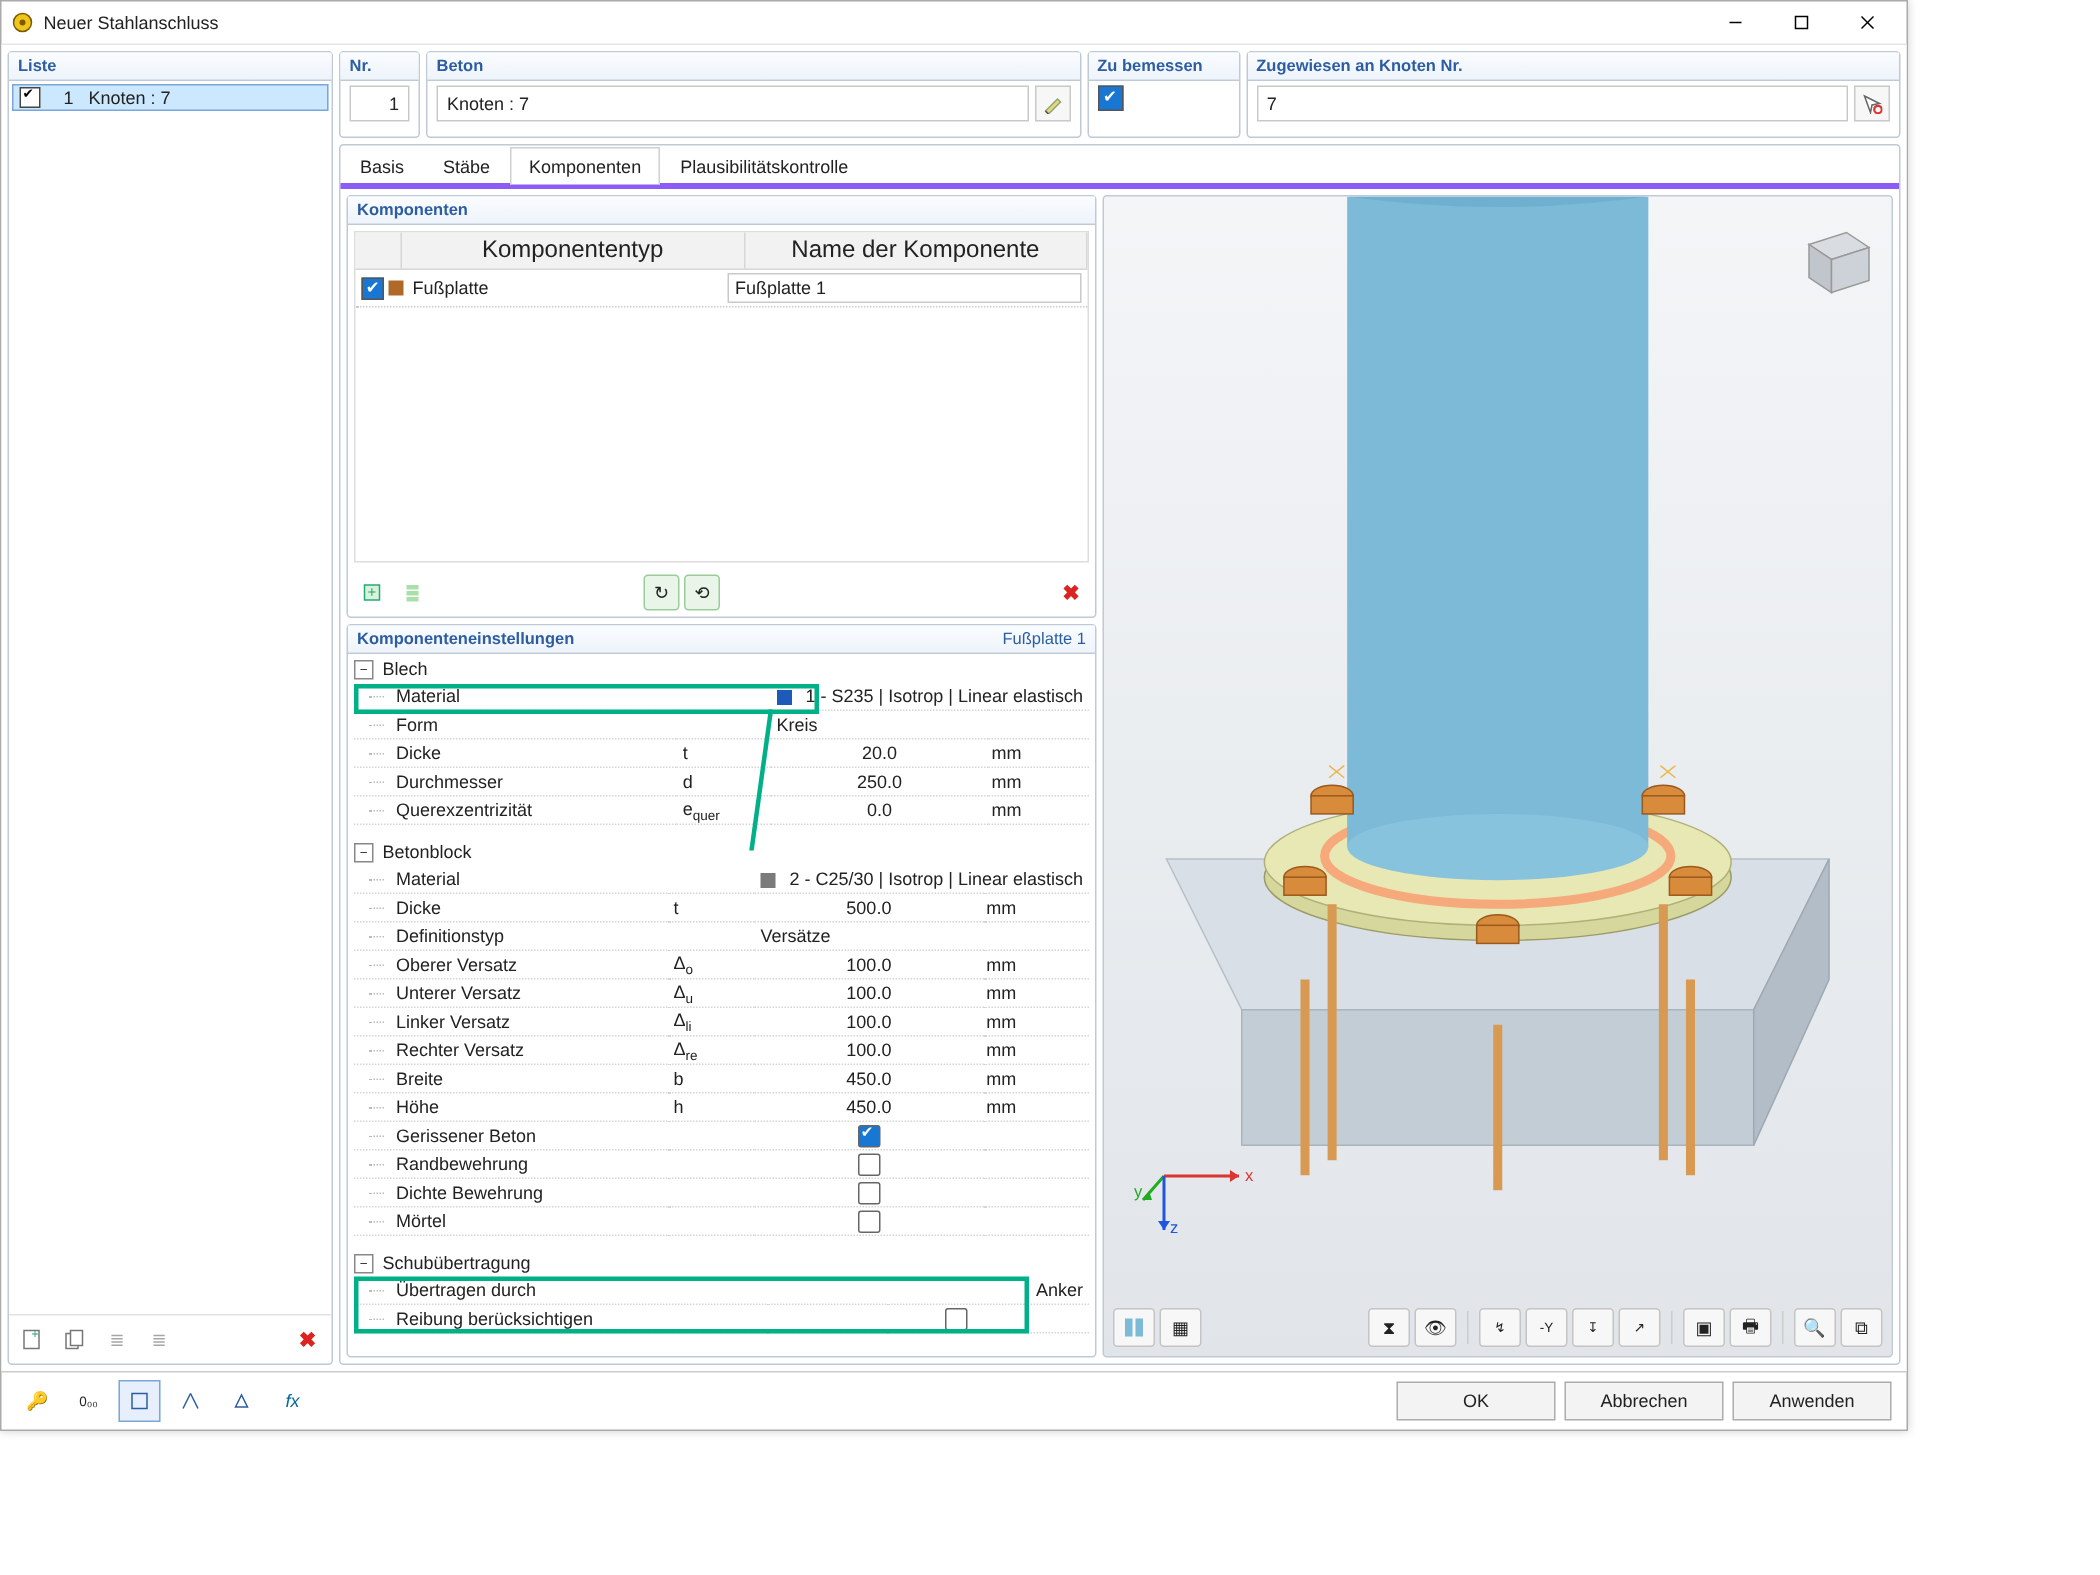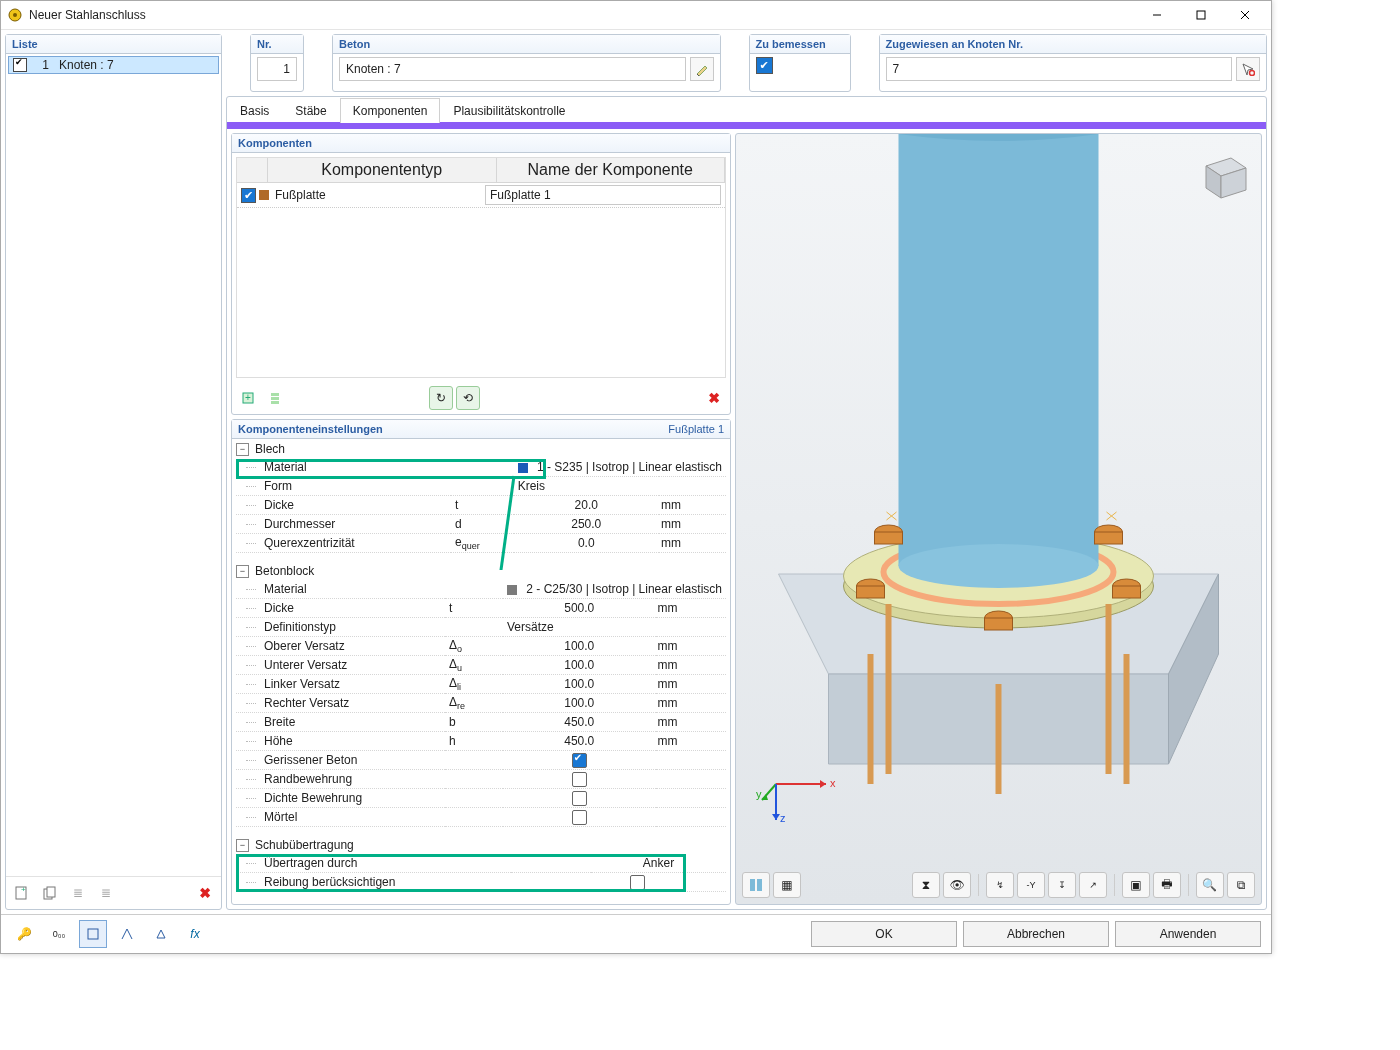--- a/index.html
+++ b/index.html
@@ -87,42 +87,42 @@
     cursor:pointer;
     font-size:12px;
   }
   .tbtn.disabled { opacity:.4; cursor:default; }
   .right {
     flex:1; display:flex; flex-direction:column; gap:4px; min-height:0;
   }
   .toprow {
     display:flex; gap:4px; height:58px;
   }
-  .toprow .panel { flex-direction:column;margin-left:24px; }
+  .toprow .panel { flex-direction:column; }
   .field {
     display:flex; align-items:center; padding:3px 6px; gap:4px;
   }
   .txt {
     flex:1; height:22px; border:1px solid #c9c9c9; background:#fff;
     padding:0 6px; display:flex; align-items:center;
     font-size:12px;
   }
   .txt.right-num { justify-content:flex-end; }
   .iconbtn {
     width:22px;height:22px;border:1px solid #c9c9c9;background:#f7f7f7;
     display:inline-flex;align-items:center;justify-content:center;cursor:pointer;
     font-size:12px;
   }
   .checkbox {
     width:15px;height:15px;border:1px solid #555; background:#1877d3;
     display:inline-flex;align-items:center;justify-content:center;
     color:#fff;font-size:11px;line-height:1;
   }
   .tabs {
-    display:flex; border-bottom:7px solid #8b5cf6;
+    display:flex; border-bottom:4px solid #8b5cf6;
   }
   .tab {
     padding:5px 12px; font-size:12px; cursor:pointer;
     border:1px solid transparent; border-bottom:none;
     position:relative; top:1px;
   }
   .tab.active {
     background:#fff; border-color:#d0d0d0;
   }
   .tabbody {
@@ -215,21 +215,21 @@
   .view-toolbar .grp{display:flex;gap:3px;}
   .tbtn2 { border:1px solid #c4c4c4; background:#f7f7f7; width:26px;height:24px;}
   .split { width:1px; background:#ccc; margin:2px 4px;}
   .bottombar {
     height:38px; border-top:1px solid #ccc;
     display:flex; justify-content:space-between; align-items:center;
     padding:0 10px;
   }
   .bottombar .grp{display:flex;gap:6px;}
   .btn {
-    min-width:80px; height:24px; padding:0 32px;
+    min-width:80px; height:24px; padding:0 12px;
     border:1px solid #adadad; background:#f3f3f3;
     display:inline-flex;align-items:center;justify-content:center;font-size:12px;
     cursor:pointer;
   }
   .status-btn {
     width:26px;height:26px;border:1px solid transparent;
     display:inline-flex;align-items:center;justify-content:center;cursor:pointer;
   }
   .status-btn.active{ border-color:#7aa7d8; background:#e6effb;}
   .hl, .hl3 {
@@ -532,21 +532,21 @@
                   <div style="height:8px"></div>
                   <div class="group-row">
              <span class="expander">−</span>
                     <span>Schubübertragung</span>
                   </div>
            <table class="prop-grid">
                     <tbody>
                       <tr>
                         <td class="label">Übertragen durch</td>
                         <td class="sym"></td>
-      <td colspan="2" style="text-align:center">Anker</td>
+      <td colspan="2" style="text-align:right">Anker</td>
                       </tr>
                       <tr>
                         <td class="label">Reibung berücksichtigen</td>
                         <td class="sym"></td>
       <td class="valc"><span class="chk "></span></td>
                         <td class="unit"></td>
                       </tr>
                     </tbody>
                   </table>
            </div>

